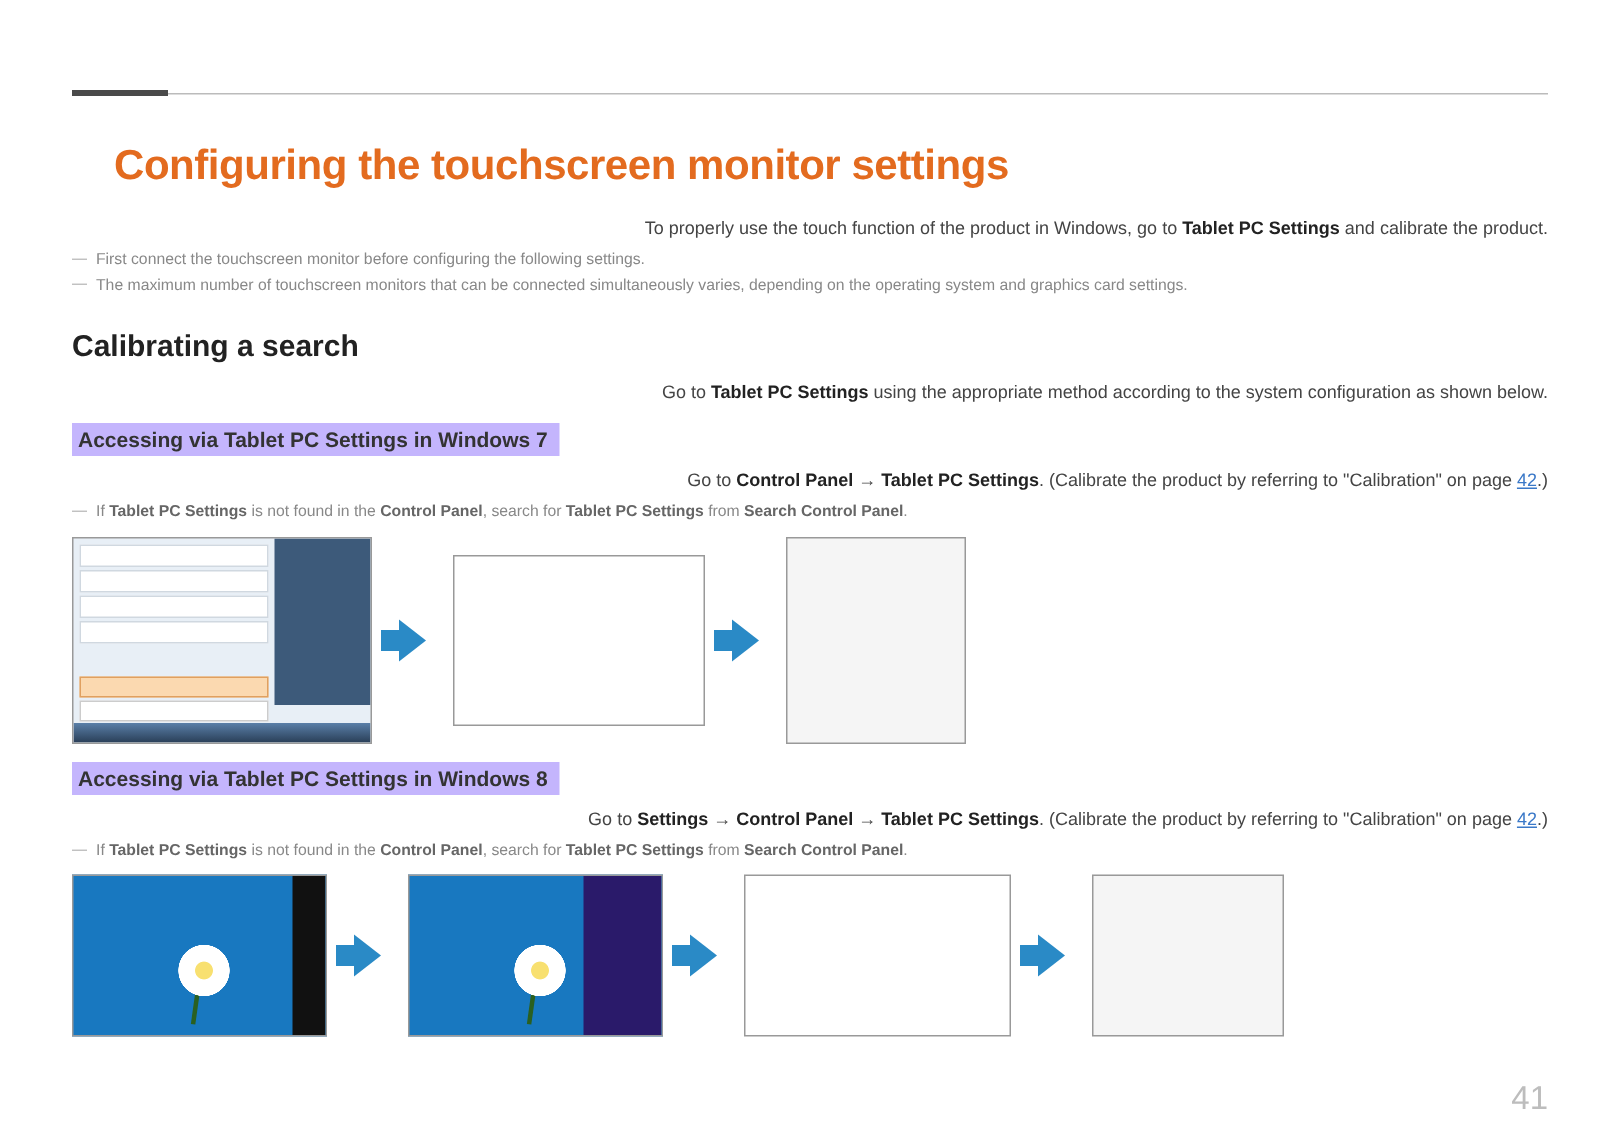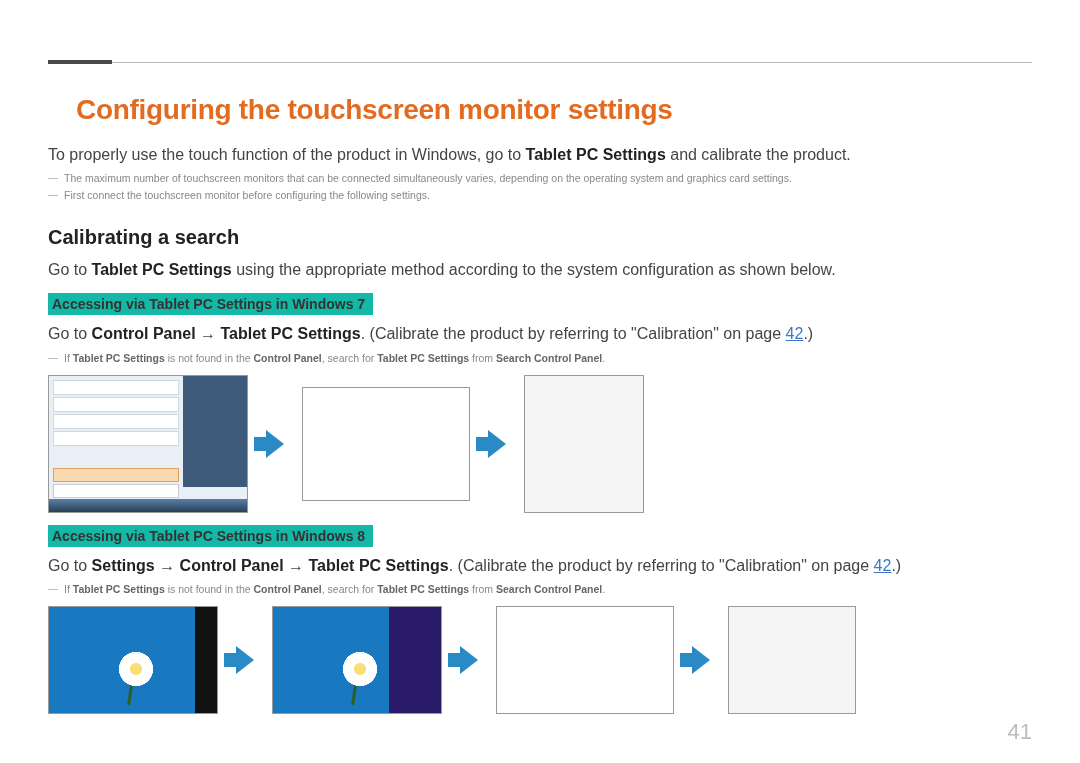--- a/index.html
+++ b/index.html
@@ -28,23 +28,24 @@
   h1.main {
     color: #e36b1f;
     font-weight: 600;
     font-size: 28px;
     margin-top: 34px;
     margin-bottom: 18px;
     letter-spacing: -0.3px;
     margin-left: 28px;
   }
   .body-text {
-    font-size: 16px;
+    font-size: 12px;
     color: #444;
     line-height: 1.4;
+    text-align: right;
   }
   .body-text b { font-weight: 600; color:#222; }
   .dash-list {
     list-style: none;
     margin-top: 4px;
   }
   .dash-list li {
     font-size: 10.5px;
     color: #888;
     line-height: 1.6;
@@ -61,21 +62,21 @@
   .dash-list li b { color:#666; font-weight:600; }
   h2.sub {
     color: #222;
     font-weight: 600;
     font-size: 20px;
     margin-top: 22px;
     margin-bottom: 10px;
   }
   h3.acc {
     display: inline-block;
-    background: #14b8a6;
+    background: #c4b5fd;
     color: #333;
     font-weight: 600;
     font-size: 14px;
     padding: 3px 8px 3px 4px;
     margin-top: 12px;
     margin-bottom: 8px;
   }
   .link { color: #3a78c8; text-decoration: underline; }
   .row {
     display: flex;
@@ -144,22 +145,22 @@
 
 <div class="rule-top"></div>
 <div class="rule-bold"></div>
 
 <h1 class="main">Configuring the touchscreen monitor settings</h1>
 
 <p class="body-text">
   <span>To properly use the touch function of the product in Windows, go to </span><b>Tablet PC Settings</b><span> and calibrate the product.</span>
 </p>
 <ul class="dash-list">
+  <li>First connect the touchscreen monitor before configuring the following settings.</li>
   <li>The maximum number of touchscreen monitors that can be connected simultaneously varies, depending on the operating system and graphics card settings.</li>
-  <li>First connect the touchscreen monitor before configuring the following settings.</li>
 </ul>
 
 <h2 class="sub">Calibrating a search</h2>
 <p class="body-text">
   <span>Go to </span><b>Tablet PC Settings</b><span> using the appropriate method according to the system configuration as shown below.</span>
 </p>
 
 <h3 class="acc">Accessing via Tablet PC Settings in Windows 7</h3>
 <p class="body-text">
   <span>Go to </span><b>Control Panel</b><span> → </span><b>Tablet PC Settings</b><span>. (Calibrate the product by referring to "Calibration" on page </span><span class="link">42</span><span>.)</span>

